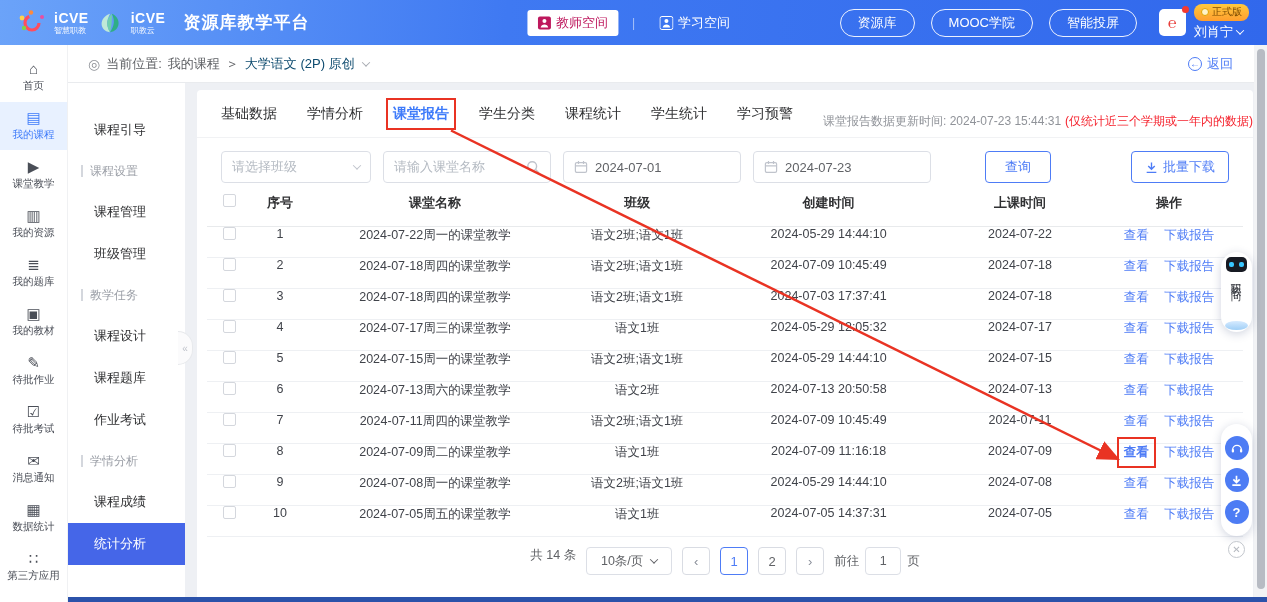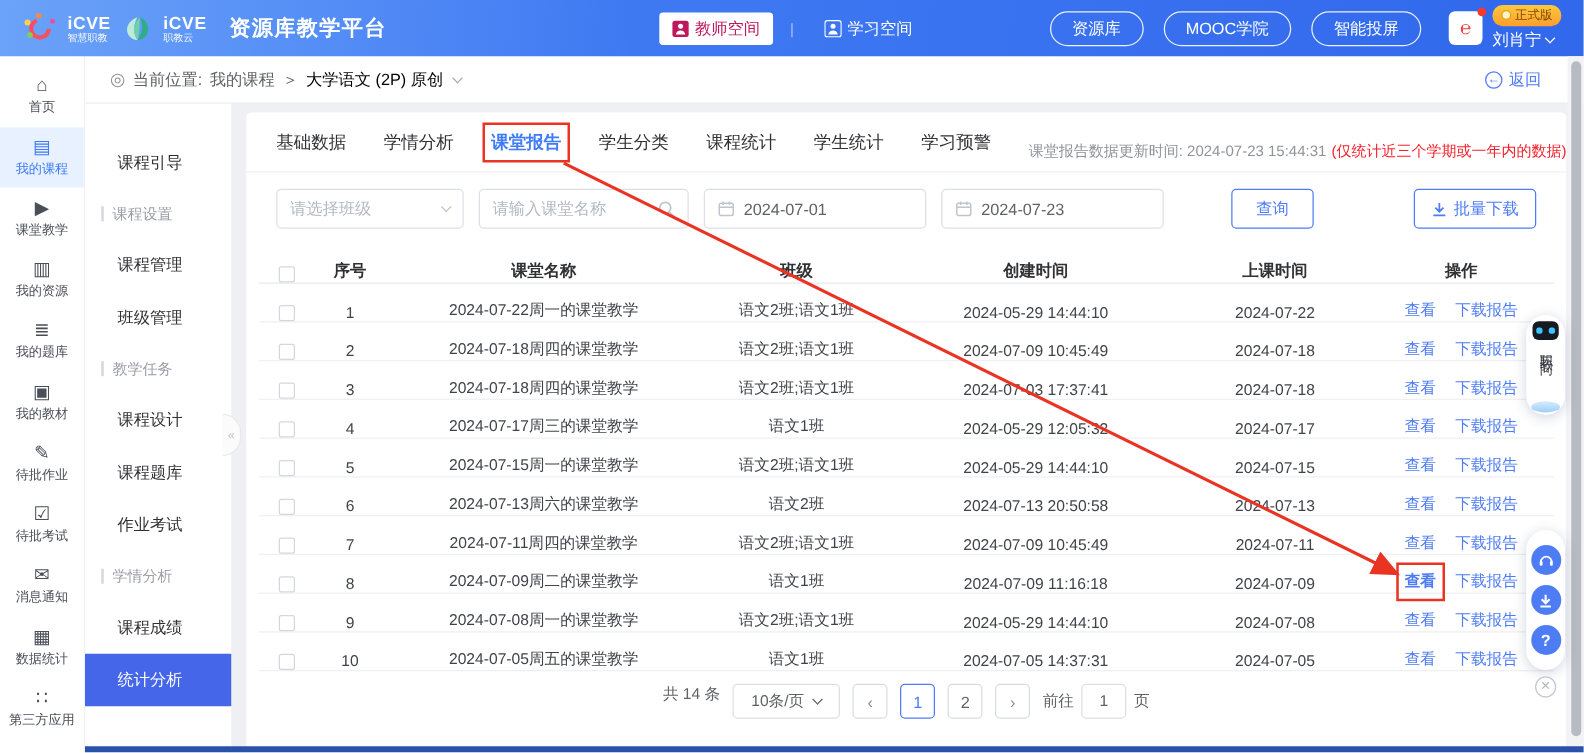--- a/index.html
+++ b/index.html
@@ -37,21 +37,21 @@
   .rail { position:absolute; top:45px; left:0; width:68px; bottom:0; background:#fff; border-right:1px solid #f0f1f3; padding-top:8px; z-index:4; }
   .rail-item { height:48px; display:flex; flex-direction:column; align-items:center; justify-content:center; gap:3px; cursor:pointer; color:#4a4e57; margin-bottom:1px; }
   .rail-item .rail-icon { font-size:15px; line-height:1; }
   .rail-item .rail-label { font-size:10.5px; white-space:nowrap; }
   .rail-item.active { background:#e8f1ff; color:#3e7bfa; }
 
   
   .region { position:absolute; top:45px; left:68px; right:0; bottom:0; background:#eef0f4; }
   .breadcrumb { height:38px; background:#fff; border-bottom:1px solid #e9ebee; display:flex; align-items:center; padding:0 20px; color:#606266; font-size:13px; gap:6px; }
   .crumb-pin { color:#909399; font-size:14px; }
-  .crumb-current { color:#000000;text-align:center; }
+  .crumb-current { color:#0c4a6e;text-align:center; }
   .crumb-chev { color:#a8abb2; margin-left:2px; }
   .back-link { margin-left:auto; color:#4e7cf6; display:flex; align-items:center; gap:5px; cursor:pointer; margin-right:14px; }
   .back-circ { width:14px; height:14px; border:1px solid #4e7cf6; border-radius:50%; font-size:10px; line-height:12px; text-align:center; display:inline-block; }
 
   .body-row { position:absolute; top:38px; left:0; right:0; bottom:0; display:flex; }
 
   
   .side-menu { width:117px; background:#fff; position:relative; padding-top:26px; flex:none; }
   .menu-item { height:42px; display:flex; align-items:center; padding-left:26px; font-size:13px; color:#303133; cursor:pointer; }
   .menu-item.active { background:#4566e8; color:#fff; }
@@ -73,21 +73,21 @@
   .fbox .ph { color:#b4bac2; flex:1; }
   .fbox .val { color:#606266; flex:1; }
   .f-select { width:150px; color:#c0c4cc; justify-content:space-between; cursor:pointer; }
   .f-input { width:168px; }
   .f-date { width:178px; gap:7px; }
   .btn-query { height:32px; width:66px; border:1px solid #4e7cf6; color:#4e7cf6; background:#fff; border-radius:4px; font-size:13px; cursor:pointer; margin-left:42px; }
   .btn-batch { height:32px; padding:0 13px; border:1px solid #4e7cf6; color:#4e7cf6; background:#fff; border-radius:4px; font-size:13px; cursor:pointer; margin-left:auto; display:flex; align-items:center; gap:5px; }
 
   
   .tbl { flex:none; padding:0 10px; }
-  .trow { display:flex; align-items:flex-end; height:31px; border-bottom:1px solid #eef0f3; font-size:12.5px; color:#40434a; }
+  .trow { display:flex; align-items:flex-start; height:31px; border-bottom:1px solid #eef0f3; font-size:12.5px; color:#40434a; }
   .trow.thead { height:33px; color:#303133; font-weight:bold; font-size:13px; border-bottom:1px solid #e8eaec; }
   .c { text-align:center; }
   .c-check { width:46px; display:flex; justify-content:center; }
   .c-idx { width:56px; }
   .c-name { width:258px; }
   .c-class { width:152px; }
   .c-created { width:236px; }
   .c-start { width:152px; }
   .c-act { width:150px; white-space:nowrap; }
   .cbx { width:13px; height:13px; border:1px solid #d4d7dd; border-radius:2px; background:#fff; cursor:pointer; display:inline-block; }

